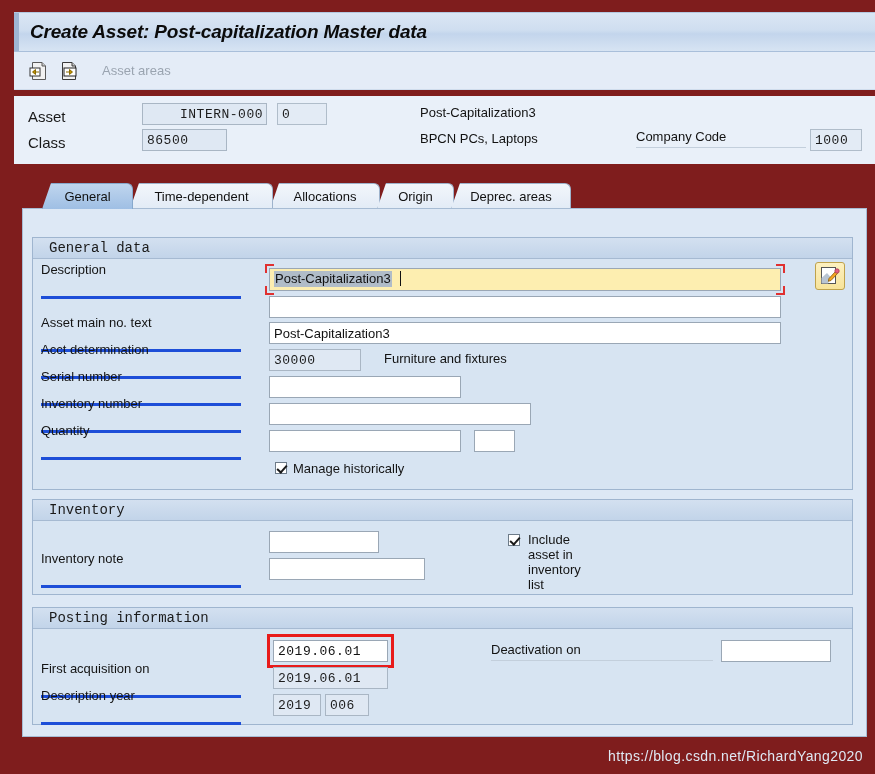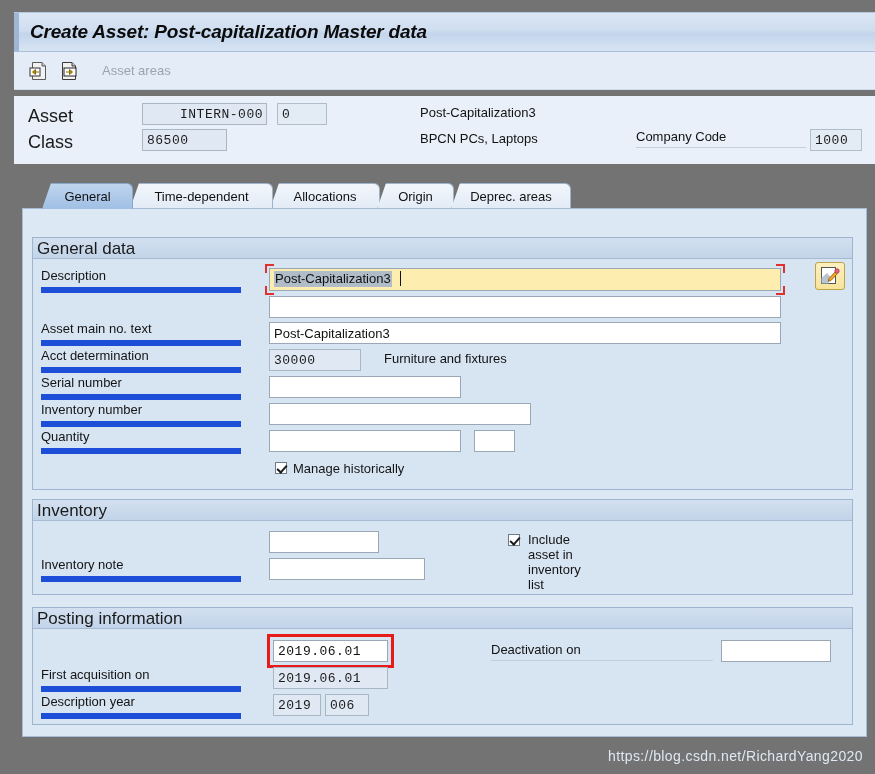--- a/index.html
+++ b/index.html
@@ -14,21 +14,21 @@
     font-size: 13px;
     color: #000000;
     overflow: hidden;
   }
 
   #app {
     position: absolute;
     left: 0; top: 0;
     width: 875px;
     height: 774px;
-    background: #737373;
+    background: #7f1d1d;
     box-sizing: border-box;
   }
 
   
   .titlebar {
     position: absolute;
     left: 14px; top: 12px;
     width: 861px; height: 40px;
     background: linear-gradient(to bottom, #dbe6f4 0%, #cfdef0 45%, #c3d5ec 55%, #d7e4f3 100%);
     border-top: 1px solid #b4c8e0;
@@ -80,21 +80,21 @@
 
   
   .hdr {
     position: absolute;
     left: 14px; top: 96px;
     width: 861px; height: 68px;
     background: #e9f0f9;
     box-sizing: border-box;
   }
   .hrow { position: absolute; height: 24px; display: flex; align-items: center; }
-  .hlabel { font-size: 18px; color: #1a1a1a; }
+  .hlabel { font-size: 15px; color: #1a1a1a; }
 
   .fld {
     box-sizing: border-box;
     border: 1px solid #9aa7b5;
     background: #ffffff;
     font-family: "Liberation Sans", sans-serif;
     font-size: 13px;
     color: #111;
     padding: 0 4px;
     height: 22px;
@@ -168,43 +168,44 @@
   
   .group {
     position: absolute;
     background: #d7e4f2;
     border: 1px solid #9fb5cf;
     box-sizing: border-box;
   }
   .group-title {
     height: 21px;
     line-height: 21px;
-    padding-left: 4px;
-    font-size: 17px;
+    padding-left: 16px;
+    font-size: 14px;
     color: #1a1a1a;
     background: linear-gradient(to bottom, #d3e0f0 0%, #c2d4e9 100%);
     border-bottom: 1px solid #a6bad2;
     box-sizing: border-box;
+    font-family: Liberation Mono, monospace;
   }
   .group-body { position: relative; }
 
   .frow {
     position: absolute;
     height: 26px;
     display: flex;
     align-items: center;
   }
   .flabel {
     font-size: 13px;
     color: #141414;
     white-space: nowrap;
   }
   .flabel-u {
-    border-bottom: 6px solid #1d4ed8;
-    padding-bottom: 4px;
+    border-bottom: 3px solid #1d4ed8;
+    padding-bottom: 19px;
     display: inline-block;
   }
 
   
   .focus-wrap {
     position: absolute;
     box-sizing: border-box;
   }
   .focus-wrap .fld {
     background: #fdeeb0;

